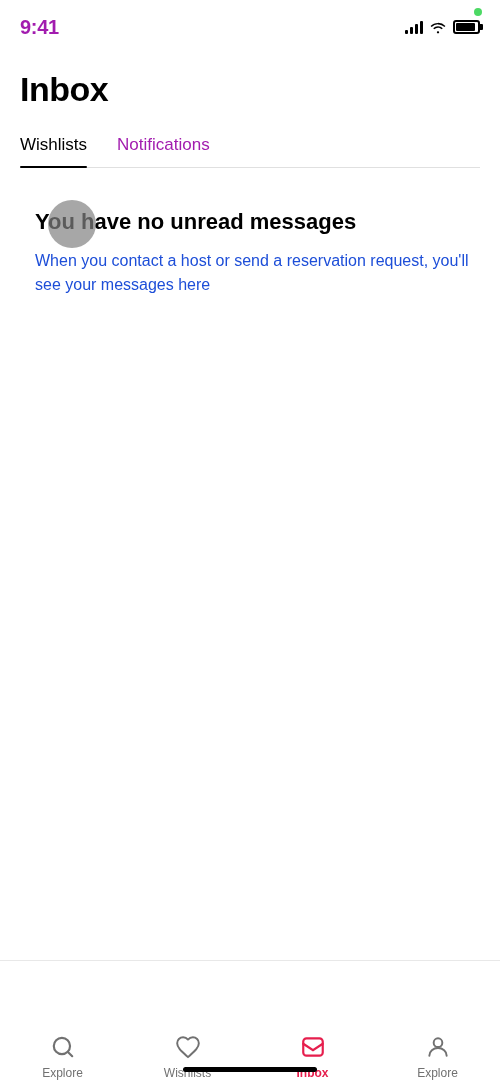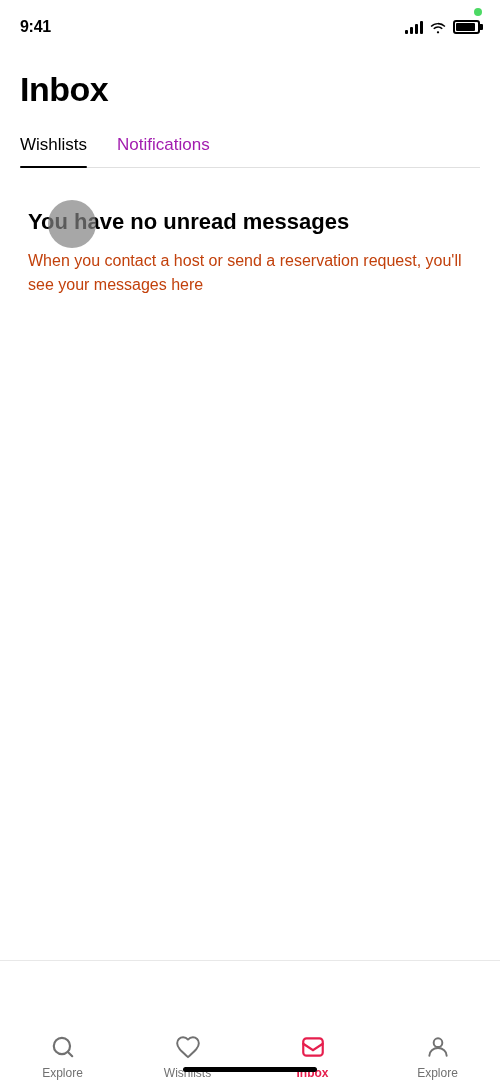--- a/index.html
+++ b/index.html
@@ -15,23 +15,23 @@
 
     
     .status-bar {
       display: flex;
       justify-content: space-between;
       align-items: center;
       padding: 12px 20px 8px 20px;
       height: 50px;
     }
     .status-time {
-      font-size: 16px;
+      font-size: 20px;
       font-weight: 600;
-      color: #000000;
+      color: #a21caf;
       letter-spacing: -0.3px;
     }
     .status-icons {
       display: flex;
       align-items: center;
       gap: 6px;
     }
     .signal-bars {
       display: flex;
       align-items: flex-end;
@@ -119,32 +119,32 @@
       bottom: -1px;
       left: 0;
       right: 0;
       height: 2px;
       background: #000;
       border-radius: 1px;
     }
 
     
     .content {
-      padding: 40px 20px 20px 28px;
+      padding: 40px 20px 20px 35px;
     }
     .empty-title {
       font-size: 22px;
       font-weight: 700;
       color: #000;
       margin-bottom: 12px;
       line-height: 1.3;
     }
     .empty-desc {
       font-size: 16px;
-      color: #c2410c;
+      color: #1d4ed8;
       line-height: 1.5;
     }
 
     
     .bottom-nav {
       position: absolute;
       bottom: 0;
       left: 0;
       right: 0;
       height: 120px;

